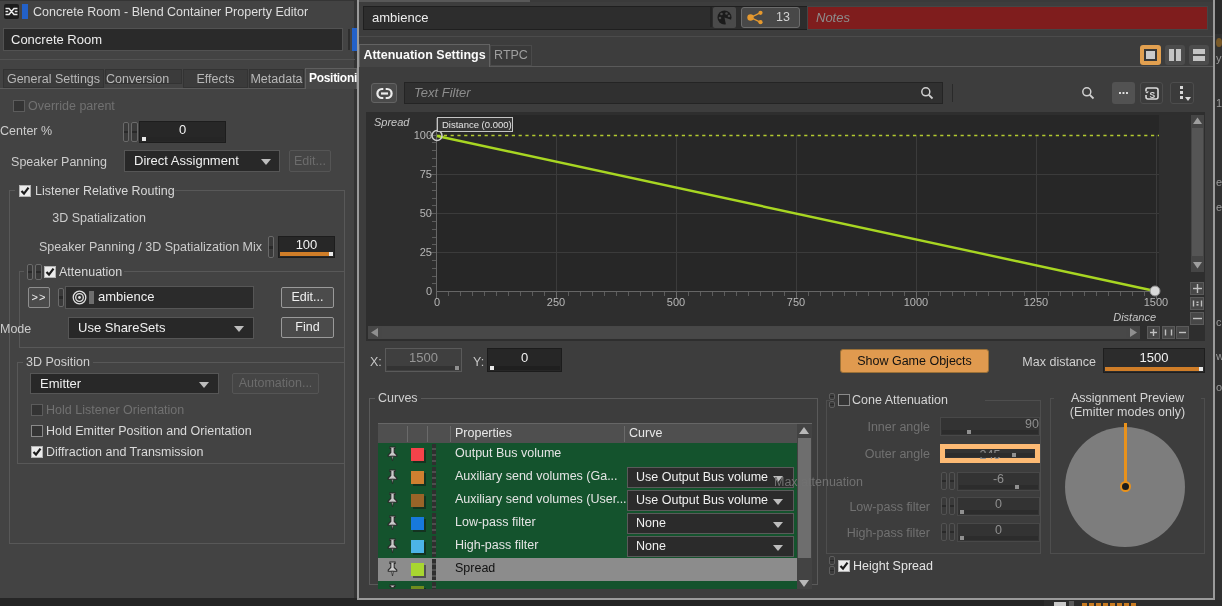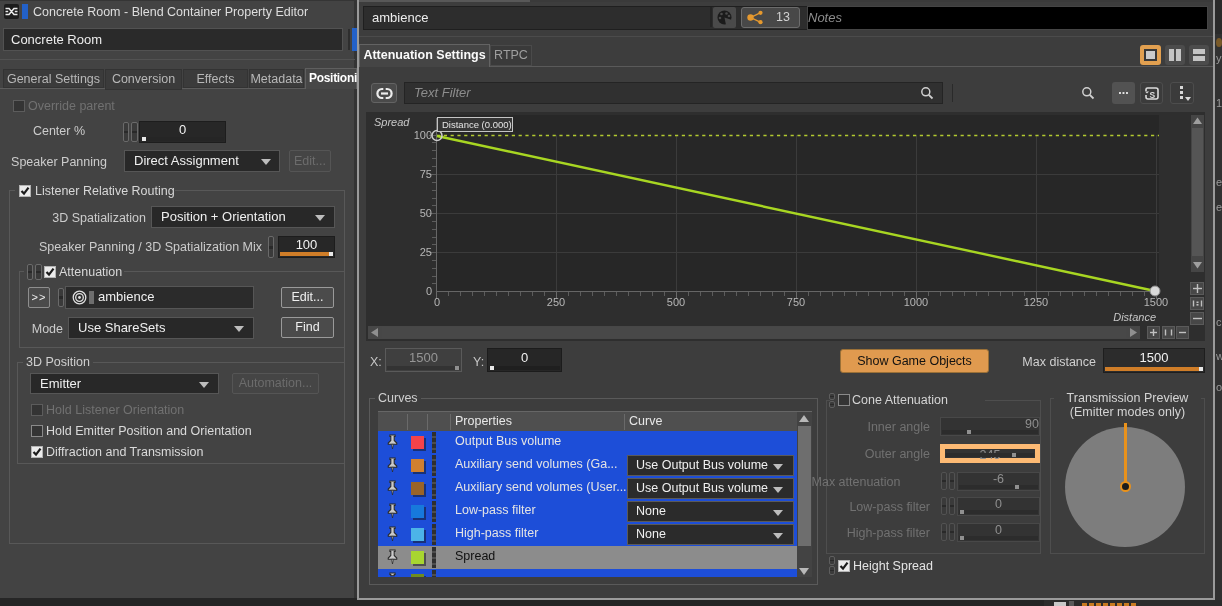--- a/index.html
+++ b/index.html
@@ -52,29 +52,29 @@
     <div class="abs" style="left:22px;top:4px;width:6px;height:15px;background:#2361c8"></div>
     <div class="abs lab" style="left:33px;top:5px;color:#dedede">Concrete Room - Blend Container Property Editor</div>
 
     <div class="abs inp" style="left:3px;top:28px;width:340px;height:23px;line-height:21px;padding-left:7px">Concrete Room</div>
     <div class="abs" style="left:348px;top:29px;width:2px;height:21px;background:#2e2e2e"></div>
     <div class="abs" style="left:352px;top:28px;width:5px;height:23px;background:#2361c8"></div>
     <div class="abs" style="left:0;top:59px;width:355px;height:1px;background:#525252"></div>
 
     <div class="abs" style="left:0;top:88px;width:357px;height:1px;background:#5c5c5c"></div>
     <div class="abs" style="left:3px;top:69px;width:101px;height:19px;background:#3b3b3b;border:1px solid #333;color:#b8b8b8;text-align:center;line-height:18px">General Settings</div>
-    <div class="abs" style="left:105px;top:69px;width:77px;height:21px;background:#3b3b3b;border:1px solid #333;color:#b8b8b8;text-align:center;line-height:18px">Conversion</div>
+    <div class="abs" style="left:105px;top:69px;width:77px;height:15px;background:#3b3b3b;border:1px solid #333;color:#b8b8b8;text-align:left;line-height:18px">Conversion</div>
     <div class="abs" style="left:183px;top:69px;width:65px;height:19px;background:#3b3b3b;border:1px solid #333;color:#b8b8b8;text-align:center;line-height:18px">Effects</div>
     <div class="abs" style="left:249px;top:69px;width:55px;height:19px;background:#3b3b3b;border:1px solid #333;color:#b8b8b8;text-align:center;line-height:18px">Metadata</div>
     <div class="abs" style="left:305px;top:68px;width:52px;height:21px;background:#474747;border:1px solid #5f5f5f;border-bottom:none;color:#ffffff;font-weight:bold;font-size:12px;letter-spacing:-0.3px;padding-left:3px;line-height:19px">Positioning</div>
 
     <div class="abs cb dis" style="left:13px;top:100px"></div>
     <div class="abs lab dis" style="left:28px;top:99px">Override parent</div>
 
-    <div class="abs lab" style="left:0;top:124px;width:118px;text-align:center">Center %</div>
+    <div class="abs lab" style="left:0;top:124px;width:118px;text-align:left">Center %</div>
     <div class="abs pill" style="left:123px;top:122px;width:6px;height:20px"></div>
     <div class="abs pill" style="left:131px;top:122px;width:7px;height:20px"></div>
     <div class="abs" style="left:139px;top:121px;width:87px;height:22px;background:#272727;border:1px solid #1d1d1d">
       <div style="text-align:center;color:#f2f2f2;font-size:13px;line-height:16px">0</div>
       <div class="sldtrk" style="left:1px;right:1px;bottom:1px;height:4px"></div>
       <div class="sldth" style="left:2px;bottom:1px"></div>
     </div>
 
     <div class="abs lab" style="left:0;top:155px;width:118px;text-align:center">Speaker Panning</div>
     <div class="abs dd" style="left:124px;top:150px;width:156px;height:22px">Direct Assignment<span class="arr" style="right:8px"></span></div>
@@ -83,21 +83,20 @@
     <div class="abs grp" style="left:9px;top:190px;width:336px;height:354px"></div>
     <div class="abs" style="left:15px;top:183px;width:160px;height:15px;background:#434343"></div>
     <div class="abs cb ck" style="left:19px;top:185px">
         <svg width="10" height="10" viewBox="0 0 10 10">
           <path d="M1.5 5 L4 7.6 L8.5 1.6" stroke="#1c1c1c" stroke-width="2.2" fill="none"></path>
         </svg>
       </div>
     <div class="abs lab" style="left:35px;top:184px;color:#d8d8d8">Listener Relative Routing</div>
 
     <div class="abs lab" style="left:0;top:211px;width:146px;text-align:right">3D Spatialization</div>
-    <div class="abs dd" style="left:151px;top:206px;width:184px;height:22px">Position + Orientation<span class="arr" style="right:9px"></span></div>
 
     <div class="abs lab" style="left:0;top:240px;width:262px;text-align:right">Speaker Panning / 3D Spatialization Mix</div>
     <div class="abs pill" style="left:268px;top:236px;width:6px;height:22px"></div>
     <div class="abs" style="left:278px;top:236px;width:57px;height:22px;background:#272727;border:1px solid #1d1d1d">
       <div style="text-align:center;color:#f2f2f2;font-size:13px;line-height:16px">100</div>
       <div class="sldtrk" style="left:1px;right:1px;bottom:1px;height:4px;background:#cf7d28"></div>
       <div class="sldth" style="right:1px;bottom:1px"></div>
     </div>
 
     <div class="abs grp" style="left:19px;top:271px;width:326px;height:77px"></div>
@@ -115,21 +114,21 @@
     <div class="abs" style="left:65px;top:286px;width:189px;height:23px;background:#2b2b2b;border:1px solid #565656">
       <svg class="abs" style="left:6px;top:3px" width="15" height="15" viewBox="0 0 15 15">
         <circle cx="7.5" cy="7.5" r="6.3" stroke="#e0e0e0" stroke-width="1.3" fill="none"></circle>
         <circle cx="7.5" cy="7.5" r="3.8" stroke="#e0e0e0" stroke-width="1.3" fill="none"></circle>
         <circle cx="7.5" cy="7.5" r="1.4" fill="#e0e0e0"></circle>
       </svg>
       <div class="abs" style="left:23px;top:4px;width:5px;height:13px;background:#6e6e6e"></div>
       <div class="abs" style="left:32px;top:2px;color:#f0f0f0;font-size:13px">ambience</div>
     </div>
     <div class="abs btn" style="left:281px;top:287px;width:53px;height:21px;line-height:19px;border-color:#9a9a9a">Edit...</div>
-    <div class="abs lab" style="left:0;top:322px;width:63px;text-align:right">Mode</div>
+    <div class="abs lab" style="left:0;top:322px;width:63px;">Mode</div>
     <div class="abs dd" style="left:68px;top:317px;width:186px;height:22px">Use ShareSets<span class="arr" style="right:9px"></span></div>
     <div class="abs btn" style="left:281px;top:317px;width:53px;height:21px;line-height:19px;border-color:#9a9a9a">Find</div>
 
     <div class="abs grp" style="left:17px;top:362px;width:328px;height:102px"></div>
     <div class="abs grplab" style="left:23px;top:355px">3D Position</div>
     <div class="abs dd" style="left:30px;top:373px;width:189px;height:21px">Emitter<span class="arr" style="right:9px"></span></div>
     <div class="abs btn dis" style="left:232px;top:373px;width:87px;height:21px;line-height:19px">Automation...</div>
     <div class="abs cb dis" style="left:31px;top:404px"></div>
     <div class="abs lab dis" style="left:46px;top:403px">Hold Listener Orientation</div>
     <div class="abs cb" style="left:31px;top:425px"></div>
@@ -164,21 +163,21 @@
           <g fill="#e6992e">
             <circle cx="4.5" cy="7.5" r="3.2"></circle>
             <circle cx="14.5" cy="2.8" r="2.1"></circle>
             <circle cx="14.5" cy="12.2" r="2.1"></circle>
             <path d="M4.5 6.7 L14.5 2 L14.5 3.6 L4.5 8.3 Z"></path>
             <path d="M4.5 6.7 L14.5 11.4 L14.5 13 L4.5 8.3 Z"></path>
           </g>
         </svg>
       <div class="abs" style="left:28px;top:2px;width:26px;text-align:center;color:#d2d2d2;font-size:12.5px">13</div>
     </div>
-    <div class="abs it" style="left:450px;top:6px;width:401px;height:24px;background:#000000;border:1px solid #454545;line-height:22px;font-size:13px">Notes</div>
+    <div class="abs it" style="left:450px;top:6px;width:401px;height:24px;background:#7f1d1d;border:1px solid #454545;line-height:22px;padding-left:8px;font-size:13px">Notes</div>
 
     <div class="abs" style="left:0;top:36px;width:858px;height:1px;background:#4b4b4b"></div>
     <div class="abs" style="left:0;top:66px;width:858px;height:1px;background:#5a5a5a"></div>
     <div class="abs" style="left:133px;top:45px;width:42px;height:21px;background:#3a3a3a;border:1px solid #4a4a4a;color:#9f9f9f;text-align:center;line-height:19px">RTPC</div>
     <div class="abs" style="left:2px;top:44px;width:131px;height:23px;background:#454545;border:1px solid #636363;border-bottom:none;color:#fafafa;font-weight:bold;text-align:center;line-height:21px">Attenuation Settings</div>
 
     <div class="abs" style="left:783px;top:45px;width:21px;height:20px;background:#e2a050;border-radius:3px">
         <div class="abs" style="left:4px;top:4px;width:13px;height:12px;background:#cbcbcb;border:2px solid #383838"></div>
       </div>
     <div class="abs" style="left:808px;top:45px;width:20px;height:20px;background:#4c4c4c;border-radius:3px">
@@ -404,21 +403,21 @@
     <div class="abs" style="left:483px;top:349px;width:149px;height:24px;background:#e09a4f;border:1px solid #9a7037;border-radius:3px;color:#111;text-align:center;line-height:22px;font-size:12.5px">Show Game Objects</div>
     <div class="abs lab" style="left:600px;top:355px;width:139px;text-align:right;color:#d0d0d0">Max distance</div>
     <div class="abs" style="left:746px;top:348px;width:102px;height:25px;background:#2c2c2c;border:1px solid #1e1e1e">
       <div style="text-align:center;color:#f2f2f2;font-size:13px;line-height:18px">1500</div>
       <div class="sldtrk" style="left:1px;right:1px;bottom:1px;height:4px;background:#cf7d28"></div>
       <div class="sldth" style="right:1px;bottom:1px"></div>
     </div>
 
     <div class="abs grp" style="left:12px;top:398px;width:449px;height:187px;border-color:#5a5a5a"></div>
     <div class="abs grplab" style="left:18px;top:391px;background:#3d3d3d">Curves</div>
-    <div id="tbl" class="abs" style="left:21px;top:411px;width:434px;height:166px;background:#1d4ed8;border-top:1px solid #666;overflow:hidden">
+    <div id="tbl" class="abs" style="left:21px;top:423px;width:434px;height:166px;background:#14532d;border-top:1px solid #666;overflow:hidden">
       <div class="abs" style="left:0;top:0;width:434px;height:19px;background:#4f4f4f;color:#e8e8e8">
         <div class="abs" style="left:29px;top:2px;width:1px;height:16px;background:#6a6a6a"></div>
         <div class="abs" style="left:49px;top:2px;width:1px;height:16px;background:#6a6a6a"></div>
         <div class="abs" style="left:72px;top:2px;width:1px;height:16px;background:#6a6a6a"></div>
         <div class="abs" style="left:246px;top:2px;width:1px;height:16px;background:#6a6a6a"></div>
         <div class="abs" style="left:77px;top:2px">Properties</div>
         <div class="abs" style="left:251px;top:2px">Curve</div>
       </div>
 
       <div class="abs row" style="top:19px">
@@ -505,21 +504,21 @@
       <div style="text-align:right;color:#8f8f8f;font-size:12.5px;line-height:13px">90</div>
       <div class="sldtrk" style="left:1px;right:1px;bottom:1px;height:4px;background:#2c2c2c"></div>
       <div class="sldth" style="left:26px;bottom:1px;background:#909090"></div>
     </div>
     <div class="abs lab dis" style="left:433px;top:447px;width:140px;text-align:right">Outer angle</div>
     <div class="abs" style="left:583px;top:444px;width:100px;height:19px;background:#333333;border:5px solid #fdba74">
       <div style="text-align:center;color:#8f8f8f;font-size:12.5px;line-height:13px">245</div>
       <div class="sldtrk" style="left:1px;right:1px;bottom:1px;height:4px;background:#2c2c2c"></div>
       <div class="sldth" style="left:67px;bottom:1px;background:#909090"></div>
     </div>
-    <div class="abs lab dis" style="left:429px;top:475px;width:140px;text-align:center">Max attenuation</div>
+    <div class="abs lab dis" style="left:417px;top:475px;width:140px;text-align:left">Max attenuation</div>
     <div class="abs pill" style="left:584px;top:472px;width:6px;height:18px;border-color:#525252"></div>
     <div class="abs pill" style="left:592px;top:472px;width:6px;height:18px;border-color:#525252"></div>
     <div class="abs" style="left:600px;top:472px;width:83px;height:19px;background:#333333;border:1px solid #484848">
       <div style="text-align:center;color:#8f8f8f;font-size:12.5px;line-height:13px">-6</div>
       <div class="sldtrk" style="left:1px;right:1px;bottom:1px;height:4px;background:#2c2c2c"></div>
       <div class="sldth" style="left:57px;bottom:1px;background:#909090"></div>
     </div>
     <div class="abs lab dis" style="left:433px;top:500px;width:140px;text-align:right">Low-pass filter</div>
     <div class="abs pill" style="left:584px;top:497px;width:6px;height:18px;border-color:#525252"></div>
     <div class="abs pill" style="left:592px;top:497px;width:6px;height:18px;border-color:#525252"></div>
@@ -532,21 +531,21 @@
     <div class="abs pill" style="left:584px;top:523px;width:6px;height:18px;border-color:#525252"></div>
     <div class="abs pill" style="left:592px;top:523px;width:6px;height:18px;border-color:#525252"></div>
     <div class="abs" style="left:600px;top:523px;width:83px;height:19px;background:#333333;border:1px solid #484848">
       <div style="text-align:center;color:#8f8f8f;font-size:12.5px;line-height:13px">0</div>
       <div class="sldtrk" style="left:1px;right:1px;bottom:1px;height:4px;background:#2c2c2c"></div>
       <div class="sldth" style="left:2px;bottom:1px;background:#909090"></div>
     </div>
 
     <div class="abs grp" style="left:693px;top:398px;width:155px;height:156px;border-color:#4e4e4e"></div>
     <div class="abs" style="left:697px;top:390px;width:147px;height:16px;background:#3d3d3d"></div>
-    <div class="abs lab" style="left:693px;top:391px;width:155px;text-align:center;color:#d4d4d4">Transmission Preview</div>
+    <div class="abs lab" style="left:693px;top:391px;width:155px;text-align:center;color:#d4d4d4">Assignment Preview</div>
     <div class="abs lab" style="left:693px;top:405px;width:155px;text-align:center;color:#d4d4d4">(Emitter modes only)</div>
     <div class="abs" style="left:708px;top:427px;width:120px;height:120px;border-radius:50%;background:#7d7d7d"></div>
     <div class="abs" style="left:767px;top:423px;width:3px;height:62px;background:#e9921c"></div>
     <div class="abs" style="left:763px;top:481px;width:11px;height:11px;border-radius:50%;background:#1c1c1c;border:2px solid #e9921c"></div>
 
     <div class="abs pill" style="left:472px;top:556px;width:6px;height:9px;border-color:#5e5e5e"></div>
     <div class="abs pill" style="left:472px;top:566px;width:6px;height:9px;border-color:#5e5e5e"></div>
     <div class="abs cb ck" style="left:481px;top:560px">
         <svg width="10" height="10" viewBox="0 0 10 10">
           <path d="M1.5 5 L4 7.6 L8.5 1.6" stroke="#1c1c1c" stroke-width="2.2" fill="none"></path>

